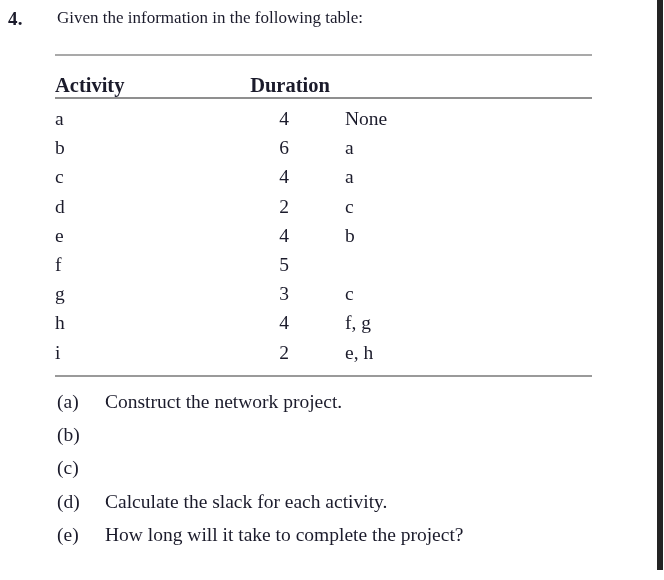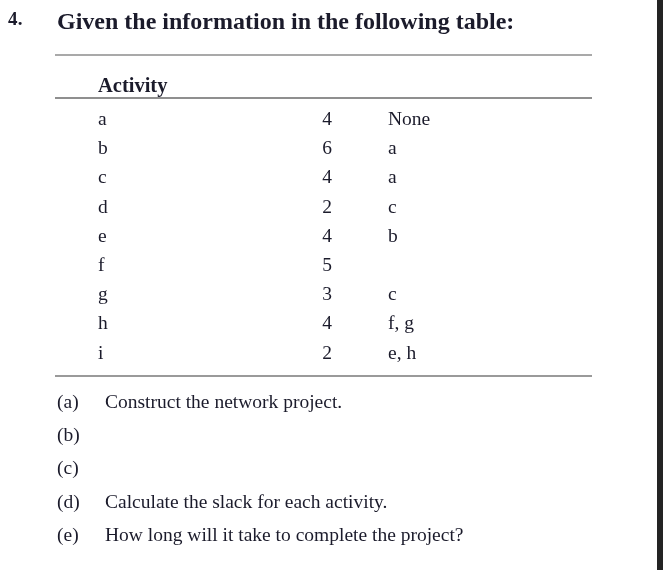--- a/index.html
+++ b/index.html
@@ -40,23 +40,22 @@
     left: 8px;
     top: 0;
     font-weight: bold;
     font-size: 19px;
     letter-spacing: 0.2px;
   }
   .q-prompt {
     position: absolute;
     left: 57px;
     top: 0;
-    font-size: 24px;
+    font-size: 17px;
     white-space: nowrap;
-    font-weight: bold;
   }
 
   
   .table-wrap {
     position: absolute;
     left: 55px;
     top: 54px;
     width: 537px;
   }
   .rule {
@@ -83,21 +82,20 @@
   .trow {
     display: flex;
     align-items: baseline;
     height: 29.2px;
   }
 
   .col-activity {
     width: 168px;
     flex: 0 0 168px;
     text-align: left;
-    margin-left: 43px;
   }
   .col-duration {
     width: 122px;
     flex: 0 0 122px;
     text-align: center;
   }
   .col-predecessor {
     flex: 1 1 auto;
     padding-right: 45px;
   }
@@ -151,20 +149,21 @@
   <div class="q-header">
     <span class="q-number">4.</span>
     <span class="q-prompt">Given the information in the following table:</span>
   </div>
 
   <div class="table-wrap">
     <div class="rule"></div>
 
     <div class="thead">
       <div class="col-activity">Activity</div>
+      <div class="col-duration">Duration</div>
     </div>
 
     <div class="rule rule-header"></div>
 
     <div class="tbody">
       <div class="trow">
         <div class="col-activity">a</div>
         <div class="col-duration">4</div>
         <div class="col-predecessor">None</div>
       </div>

